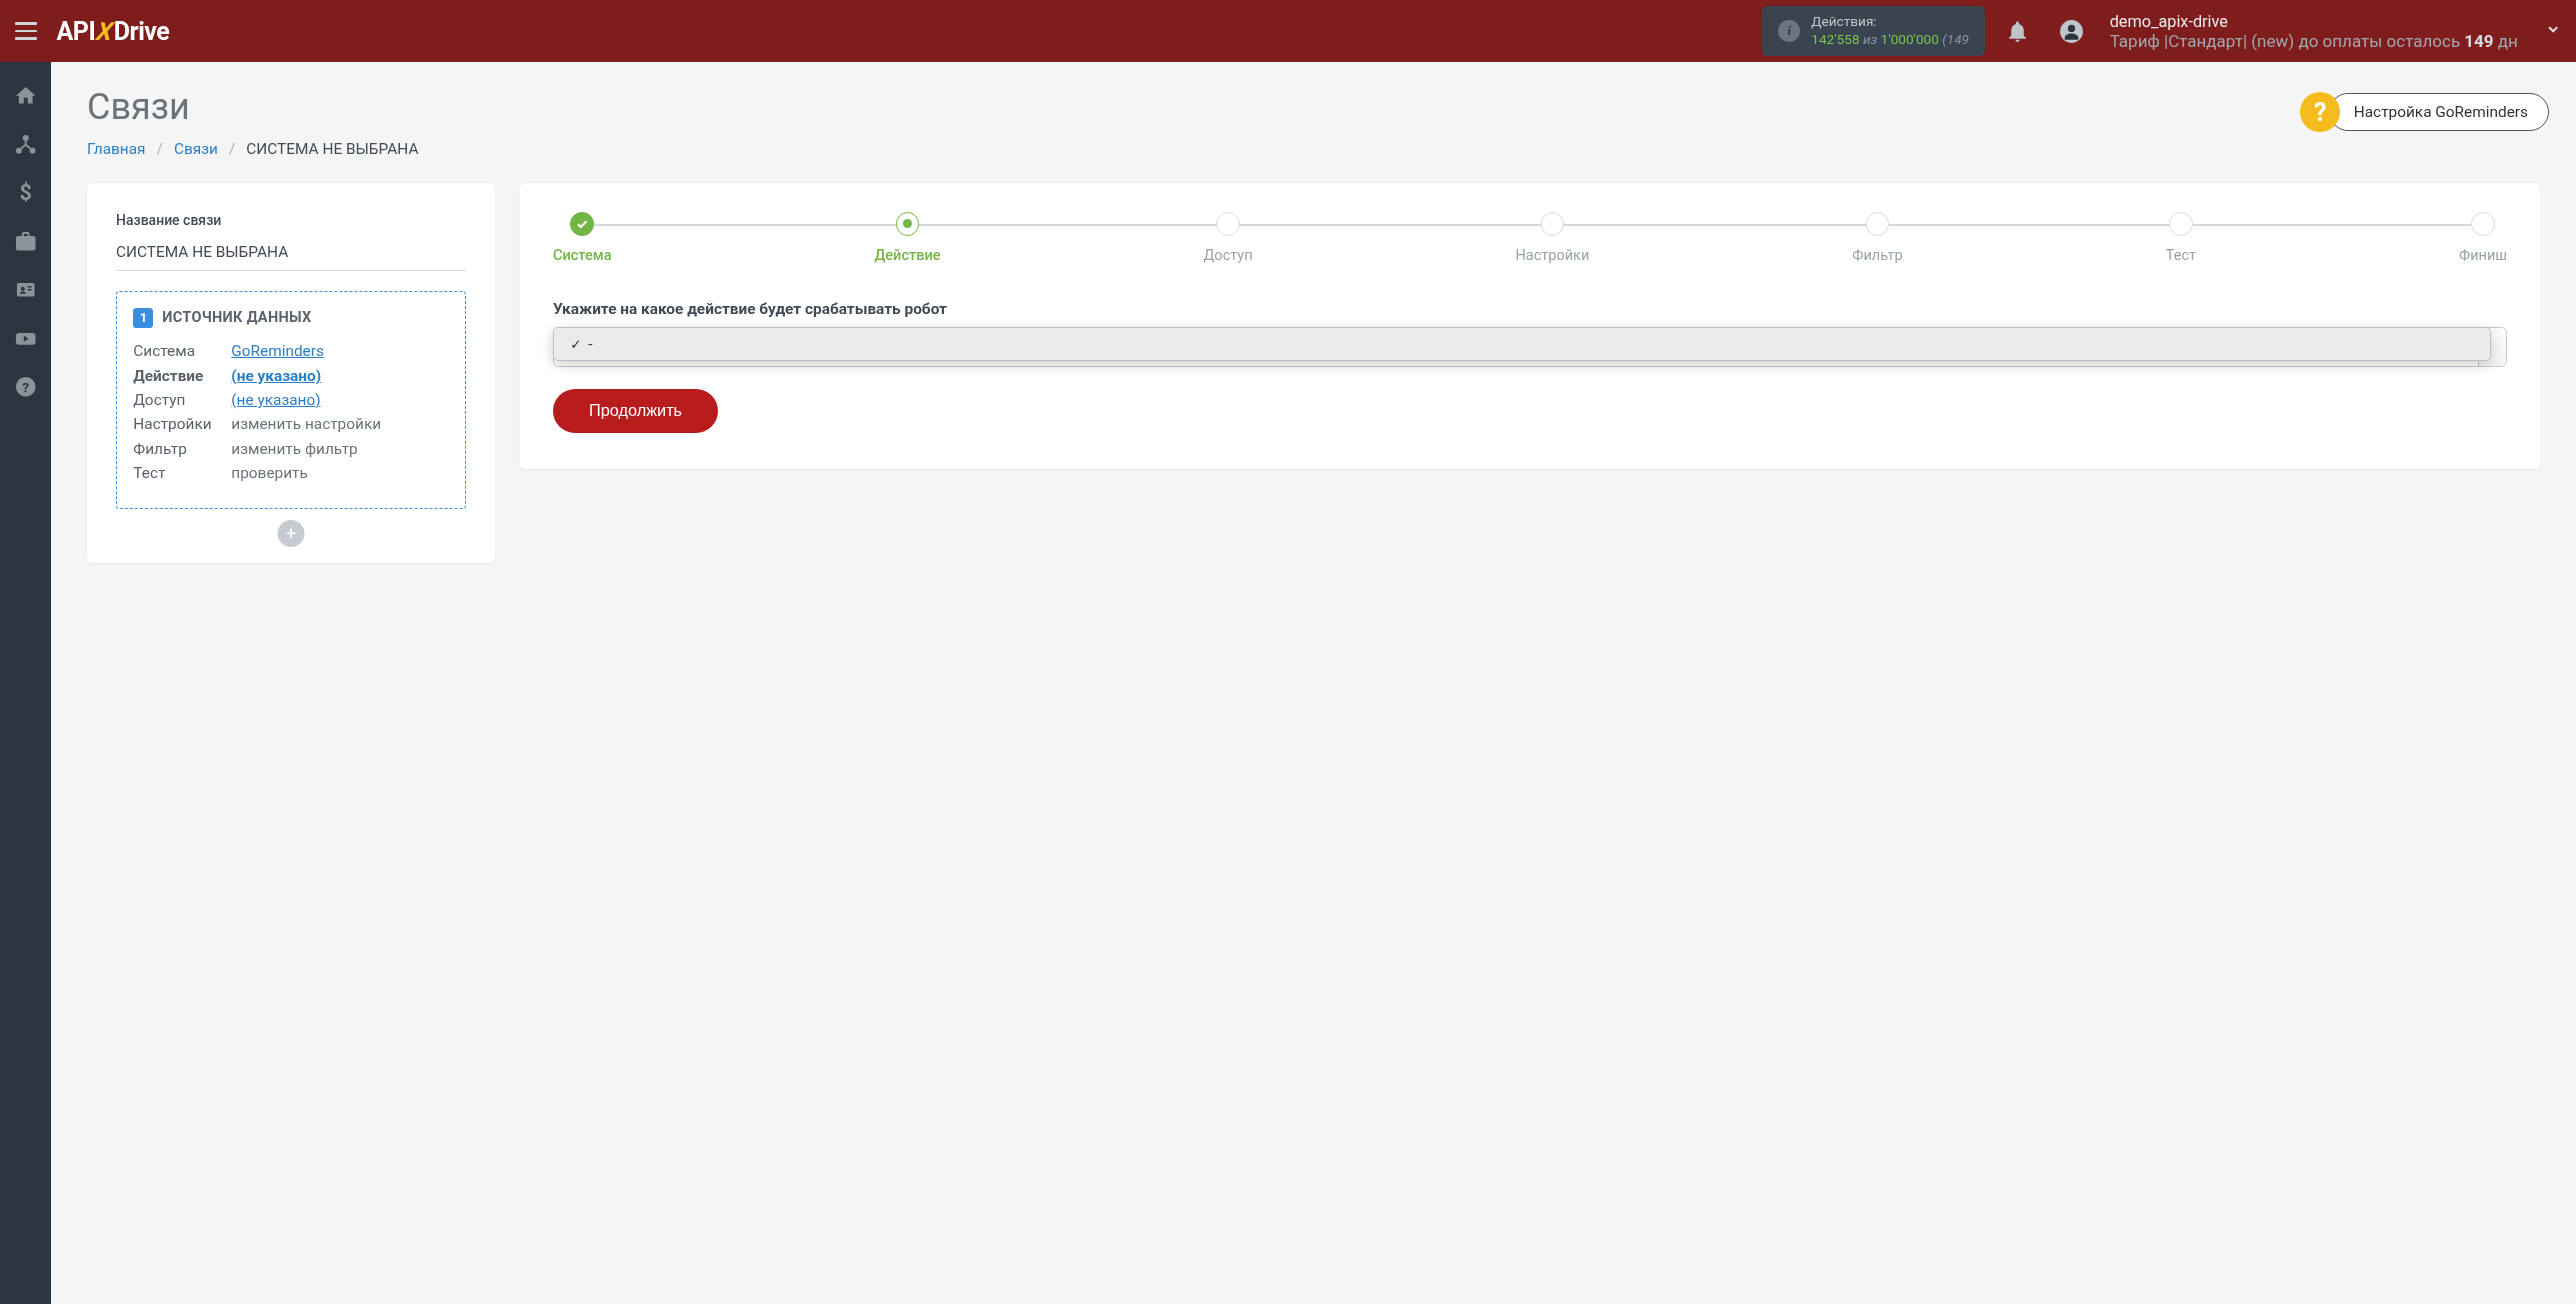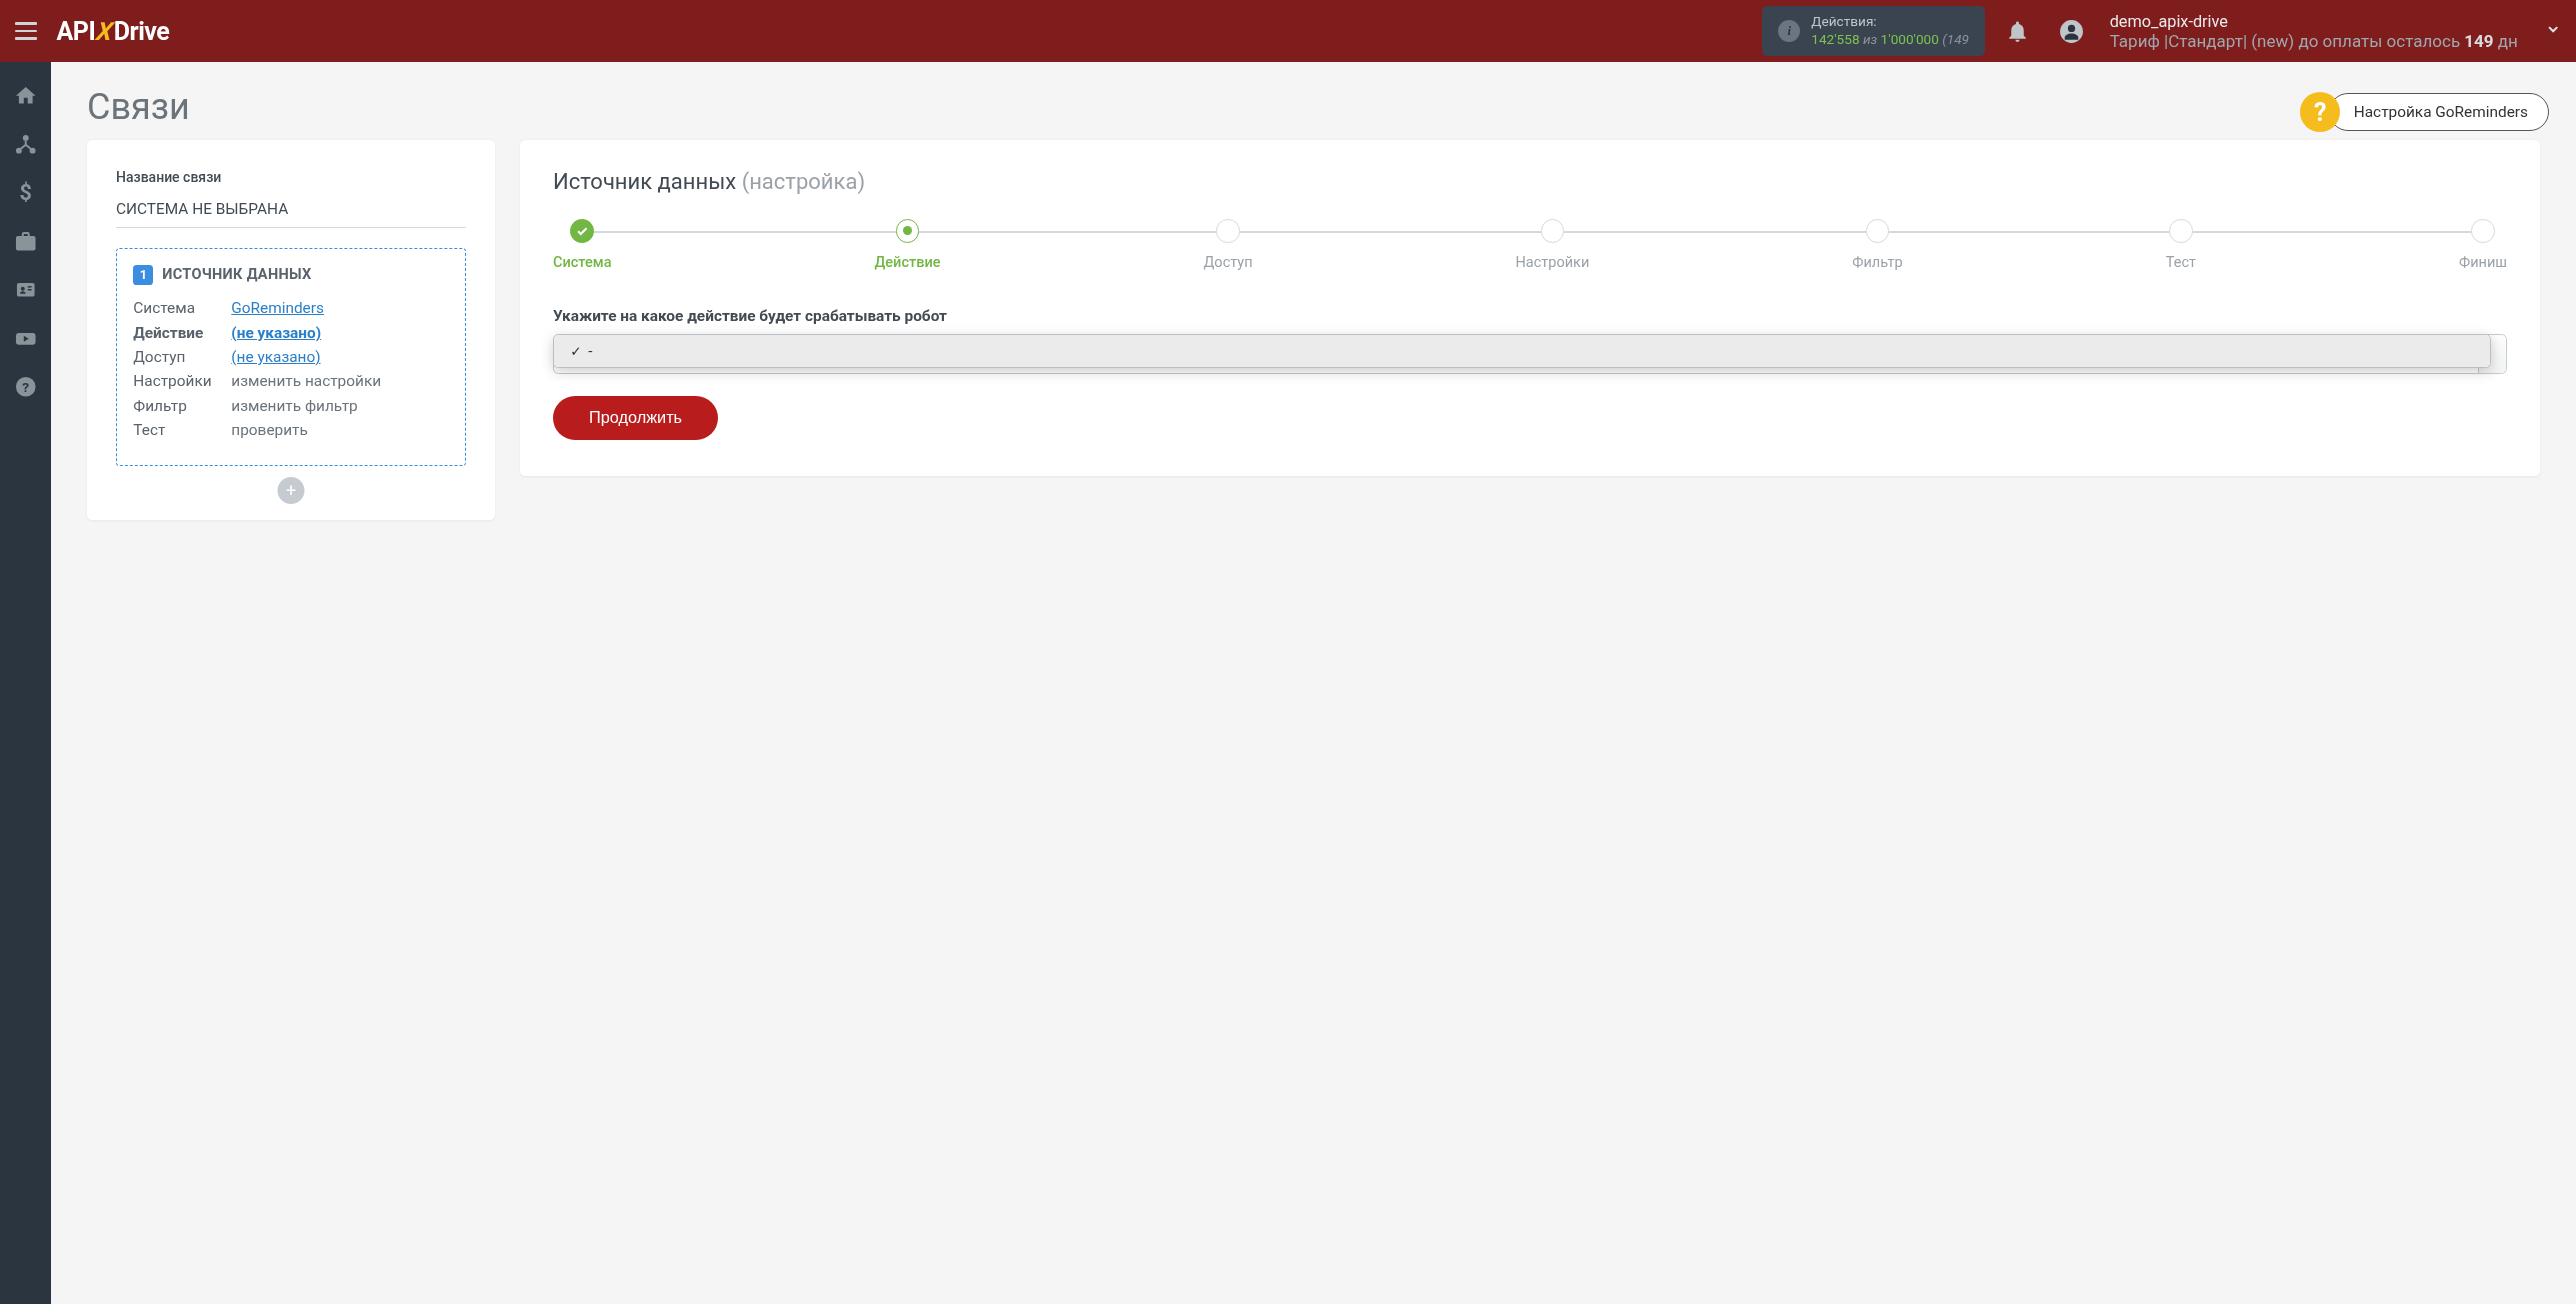--- a/index.html
+++ b/index.html
@@ -424,20 +424,27 @@
     <div class="sidebar-item">
       <svg viewBox="0 0 24 24" fill="currentColor">
           <circle cx="12" cy="12" r="10"></circle>
           <text x="12" y="17" text-anchor="middle" font-size="14" font-weight="bold" fill="#2b3540">?</text>
         </svg>
     </div>
   </div>
 
   <div class="content">
     <h1 class="page-title">Связи</h1>
+    <div class="breadcrumb">
+      <a href="#">Главная</a>
+      <span class="sep">/</span>
+      <a href="#">Связи</a>
+      <span class="sep">/</span>
+      <span class="current">СИСТЕМА НЕ ВЫБРАНА</span>
+    </div>
 
     <div class="top-right-badge">
       <div class="q-circle">?</div>
       <div class="pill">Настройка GoReminders</div>
     </div>
 
     <div class="cards">
       <div class="card left-card">
         <div class="card-title">Название связи</div>
         <div class="subtitle-line">СИСТЕМА НЕ ВЫБРАНА</div>
@@ -468,23 +475,20 @@
           </div>
           <div class="info-row">
             <div class="key">Тест</div>
             <span class="val-text">проверить</span>
           </div>
         </div>
         <div class="add-btn">+</div>
       </div>
 
       <div class="card right-card">
-        <div class="right-title">
-          <span>Источник данных </span><span class="muted">(настройка)</span>
-        </div>
         <div class="stepper">
           <div class="step done">
             <div class="step-circle">
                 <svg width="12.7" height="12.7" viewBox="0 0 24 24" fill="none" stroke="#fff" stroke-width="4">
                   <polyline points="20 6 9 17 4 12"></polyline>
                 </svg>
               </div>
             <div class="step-label">Система</div>
           </div>
           <div class="step current">

